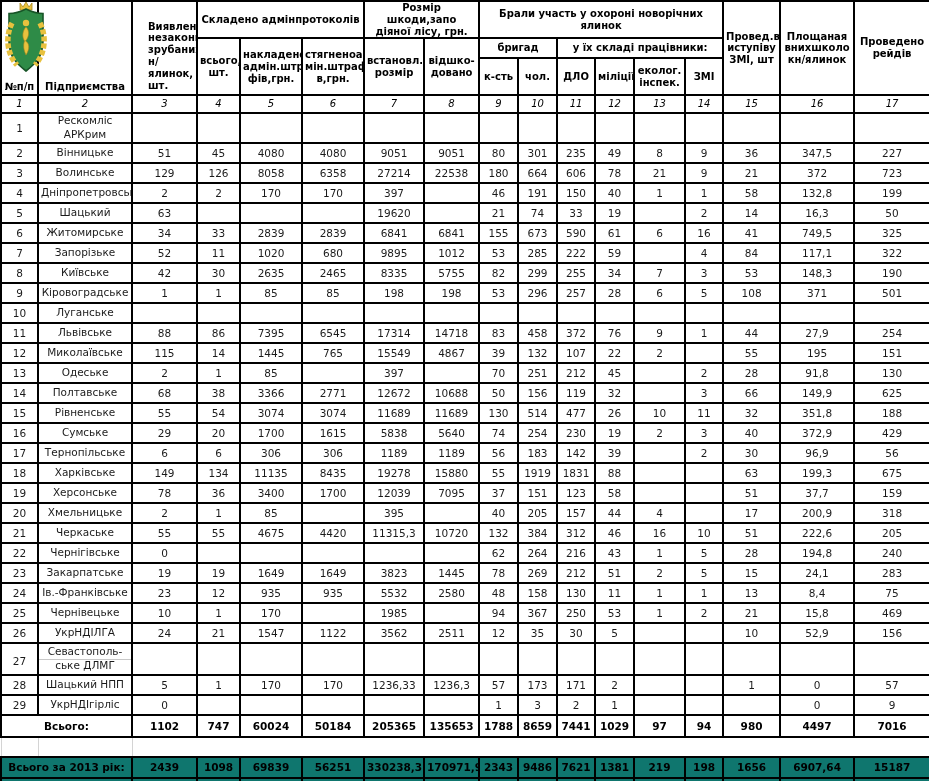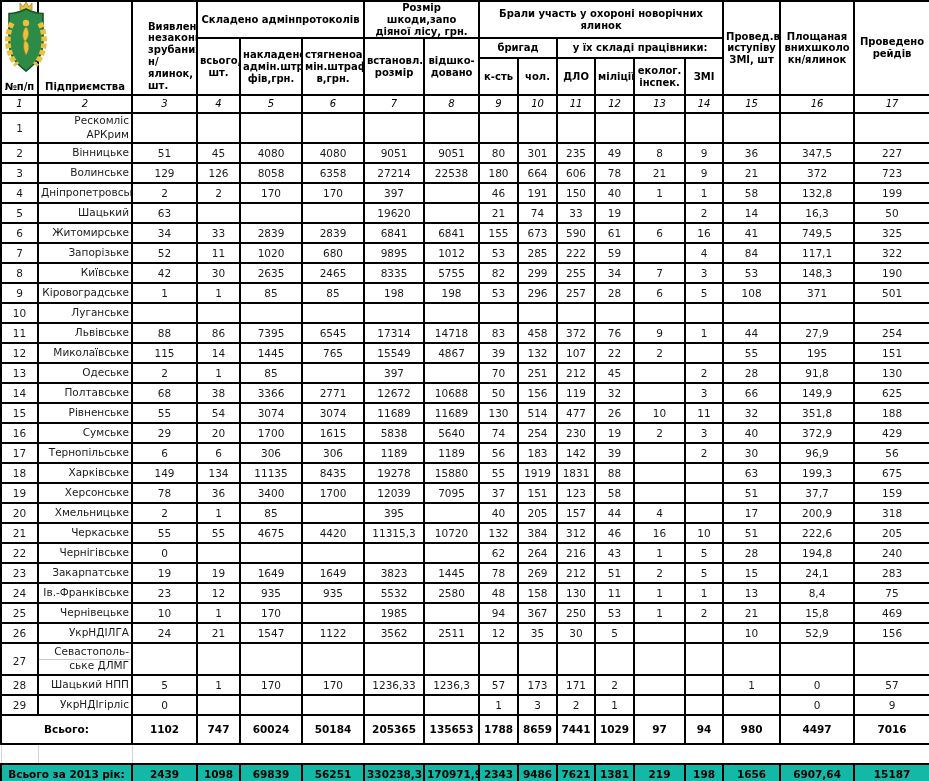--- a/index.html
+++ b/index.html
@@ -13,32 +13,32 @@
     font-weight:bold;font-size:10px;line-height:1.18;color:#000;
     text-align:center;vertical-align:middle;white-space:pre-line;
   }
   tr.h1{height:30px;} tr.h2{height:20px;} tr.h3{height:37px;} tr.hnum{height:18px;}
   th.vb{vertical-align:bottom;padding-bottom:2px;}
   th.left{text-align:left;vertical-align:bottom;padding-left:15px;padding-bottom:3px;}
   tr.hnum th{font-style:italic;font-weight:normal;font-size:10px;white-space:nowrap;}
   tr.data{height:20px;}
   tr.tall{height:32px;}
   td.num{text-align:center;font-size:10.5px;}
-  td.name{text-align:right;font-size:10.5px;white-space:pre-line;line-height:1.3;vertical-align:middle;}
+  td.name{text-align:center;font-size:10.5px;white-space:pre-line;line-height:1.3;vertical-align:middle;}
   td.val{text-align:center;font-size:10.5px;}
   tr.tall td.num{vertical-align:bottom;padding-bottom:7px;margin-top:35px;}
   tr.tall td.name{background:linear-gradient(rgba(0,0,0,0) 15px,#c8c8c8 15px,#c8c8c8 16px,rgba(0,0,0,0) 16px);}
-  tr.totals{height:29px;}
+  tr.totals{height:22px;}
   tr.totals td{font-weight:bold;color:#000;}
   td.label{text-align:center;font-weight:bold;font-size:10.5px;}
   tr.gap{height:20px;}
   tr.gap td{border:none;background:#fff;}
   tr.gap td.g{border:1px solid #d4d4d4;}
   tr.yellow{height:21px;}
-  tr.yellow td{background:#14b8a6;font-weight:bold;color:#000;}
+  tr.yellow td{background:#0f766e;font-weight:bold;color:#000;}
   .logo{position:absolute;left:3px;top:1px;width:46px;height:74px;z-index:5;}
 </style>
 </head>
 <body>
 
 <div class="sheet">
   <table>
     <colgroup>
       <col style="width:37px">
         <col style="width:94px">

